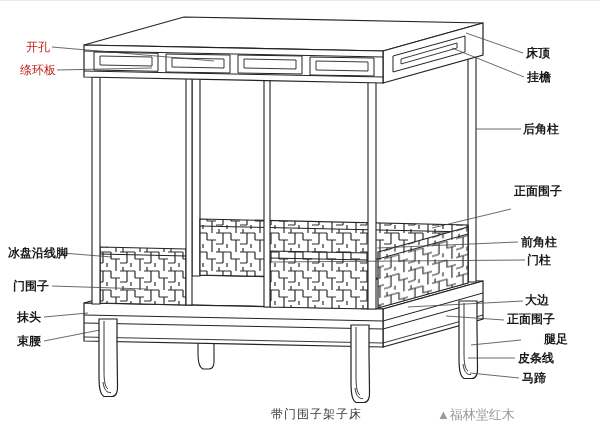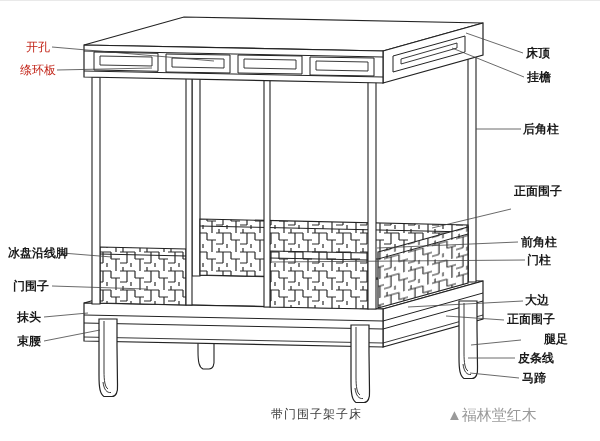--- a/index.html
+++ b/index.html
@@ -12,21 +12,21 @@
   .lbl{
     position:absolute;font-size:12px;line-height:14px;color:#1a1a1a;
     white-space:nowrap;font-family:"Liberation Sans",sans-serif;font-weight:bold;
   }
   .lbl.red{color:#c22317;font-weight:normal;}
   .caption{
     position:absolute;left:243px;top:405px;font-size:12px;color:#3a3a3a;
     letter-spacing:1px;white-space:nowrap;margin-left:28px;
   }
   .watermark{
-    position:absolute;left:447px;top:405px;font-size:15px;color:#9a9a9a;
+    position:absolute;left:437px;top:405px;font-size:13px;color:#9a9a9a;
     white-space:nowrap;
   }
 </style>
 </head>
 <body>
 
 <div class="stage">
 
   <svg class="drawing" width="600" height="441" viewBox="0 0 600 441">
     <defs>

